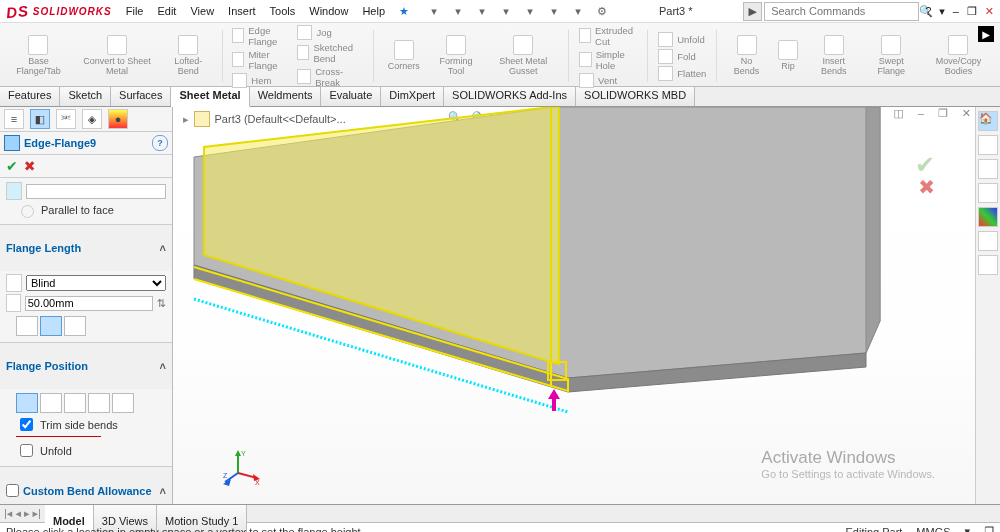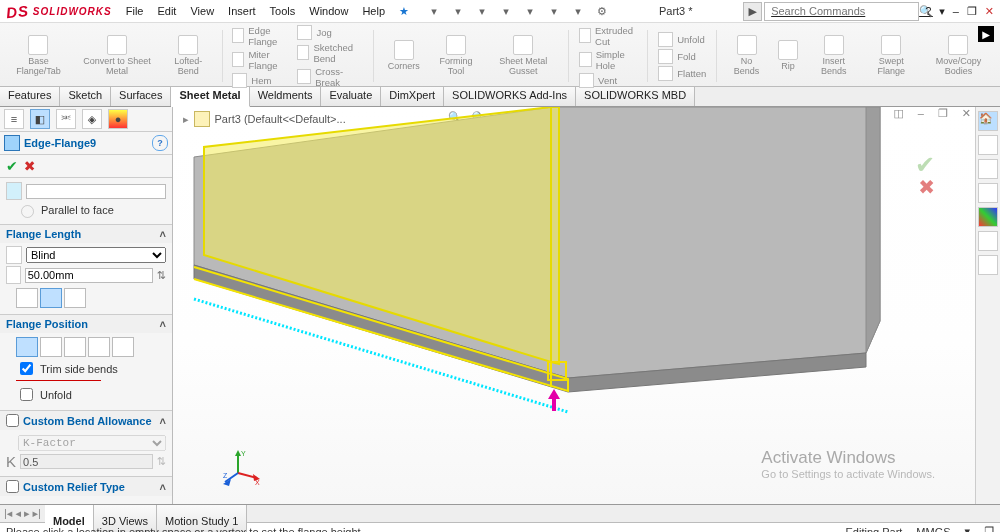--- a/index.html
+++ b/index.html
@@ -69,21 +69,20 @@
   }
   .search-wrap {
     display: flex;
     align-items: center;
     gap: 4px;
     border: 1px solid #bbb;
     height: 17px;
     padding: 0 4px;
     width: 145px;
     background: #fff;
-    text-decoration: underline;
   }
   .search-wrap input {
     border: none;
     outline: none;
     font-size: 11px;
     flex: 1;
     background: transparent;
   }
   .search-ic-box {
     width: 17px;
@@ -195,21 +194,21 @@
     border-bottom:1px solid #ccc;
     justify-content:space-between;
   }
   .pm-title .left{display:flex;align-items:center;gap:4px;}
   .pm-title .cube{width:14px;height:14px;background:#9fd3fb;border:1px solid #2c76b8;}
   .pm-title .q   {color:#2a73c9;font-weight:bold;width:14px;height:14px;border:1px solid #60a7ea;border-radius:7px;display:flex;align-items:center;justify-content:center;font-size:9px;}
   .pm-okx {display:flex;gap:6px;padding:3px 6px;border-bottom:1px solid #ccc;}
   .pm-okx .ok{color:#18a53a;font-size:14px;}
   .pm-okx .no{color:#d12c2c;font-size:14px;}
   .pm-body{flex:1;overflow:auto;padding:2px 6px;color:#333;}
-  .pm-section-head{font-weight:bold;color:#0061aa;border-top:1px solid #ccc;margin:6px -6px 3px;padding:3px 6px;background:#f0f0f0;display:flex;justify-content:space-between;align-items:center;}
+  .pm-section-head{font-weight:bold;color:#0061aa;border-top:1px solid #ccc;margin:6px -6px 3px;padding:17px 6px;background:#f0f0f0;display:flex;justify-content:space-between;align-items:center;}
   .pm-section-head .chev{color:#555;}
   .pm-input{width:100%;box-sizing:border-box;font-size:11px;}
   .smallrow{display:flex;align-items:center;gap:4px;margin:2px 0;}
   .smallrow .ic3{width:16px;height:16px;border:1px solid #ccc;background:#fff;}
   .fp-icons{display:flex;gap:2px;margin:4px 0 2px 10px;}
   .fp-icons .fp{width:20px;height:18px;border:1px solid #bbb;background:#fff;}
   .fp-icons .fp.sel{background:#bfe0ff;border-color:#5a9cd8;}
   .chkrow{display:flex;align-items:center;gap:4px;margin:2px 0 2px 10px;}
   .underline{height:1px;background:#c00;margin:1px 0 4px 10px;width:85px;}
   .kfactor-line{display:flex;align-items:center;gap:4px;}

